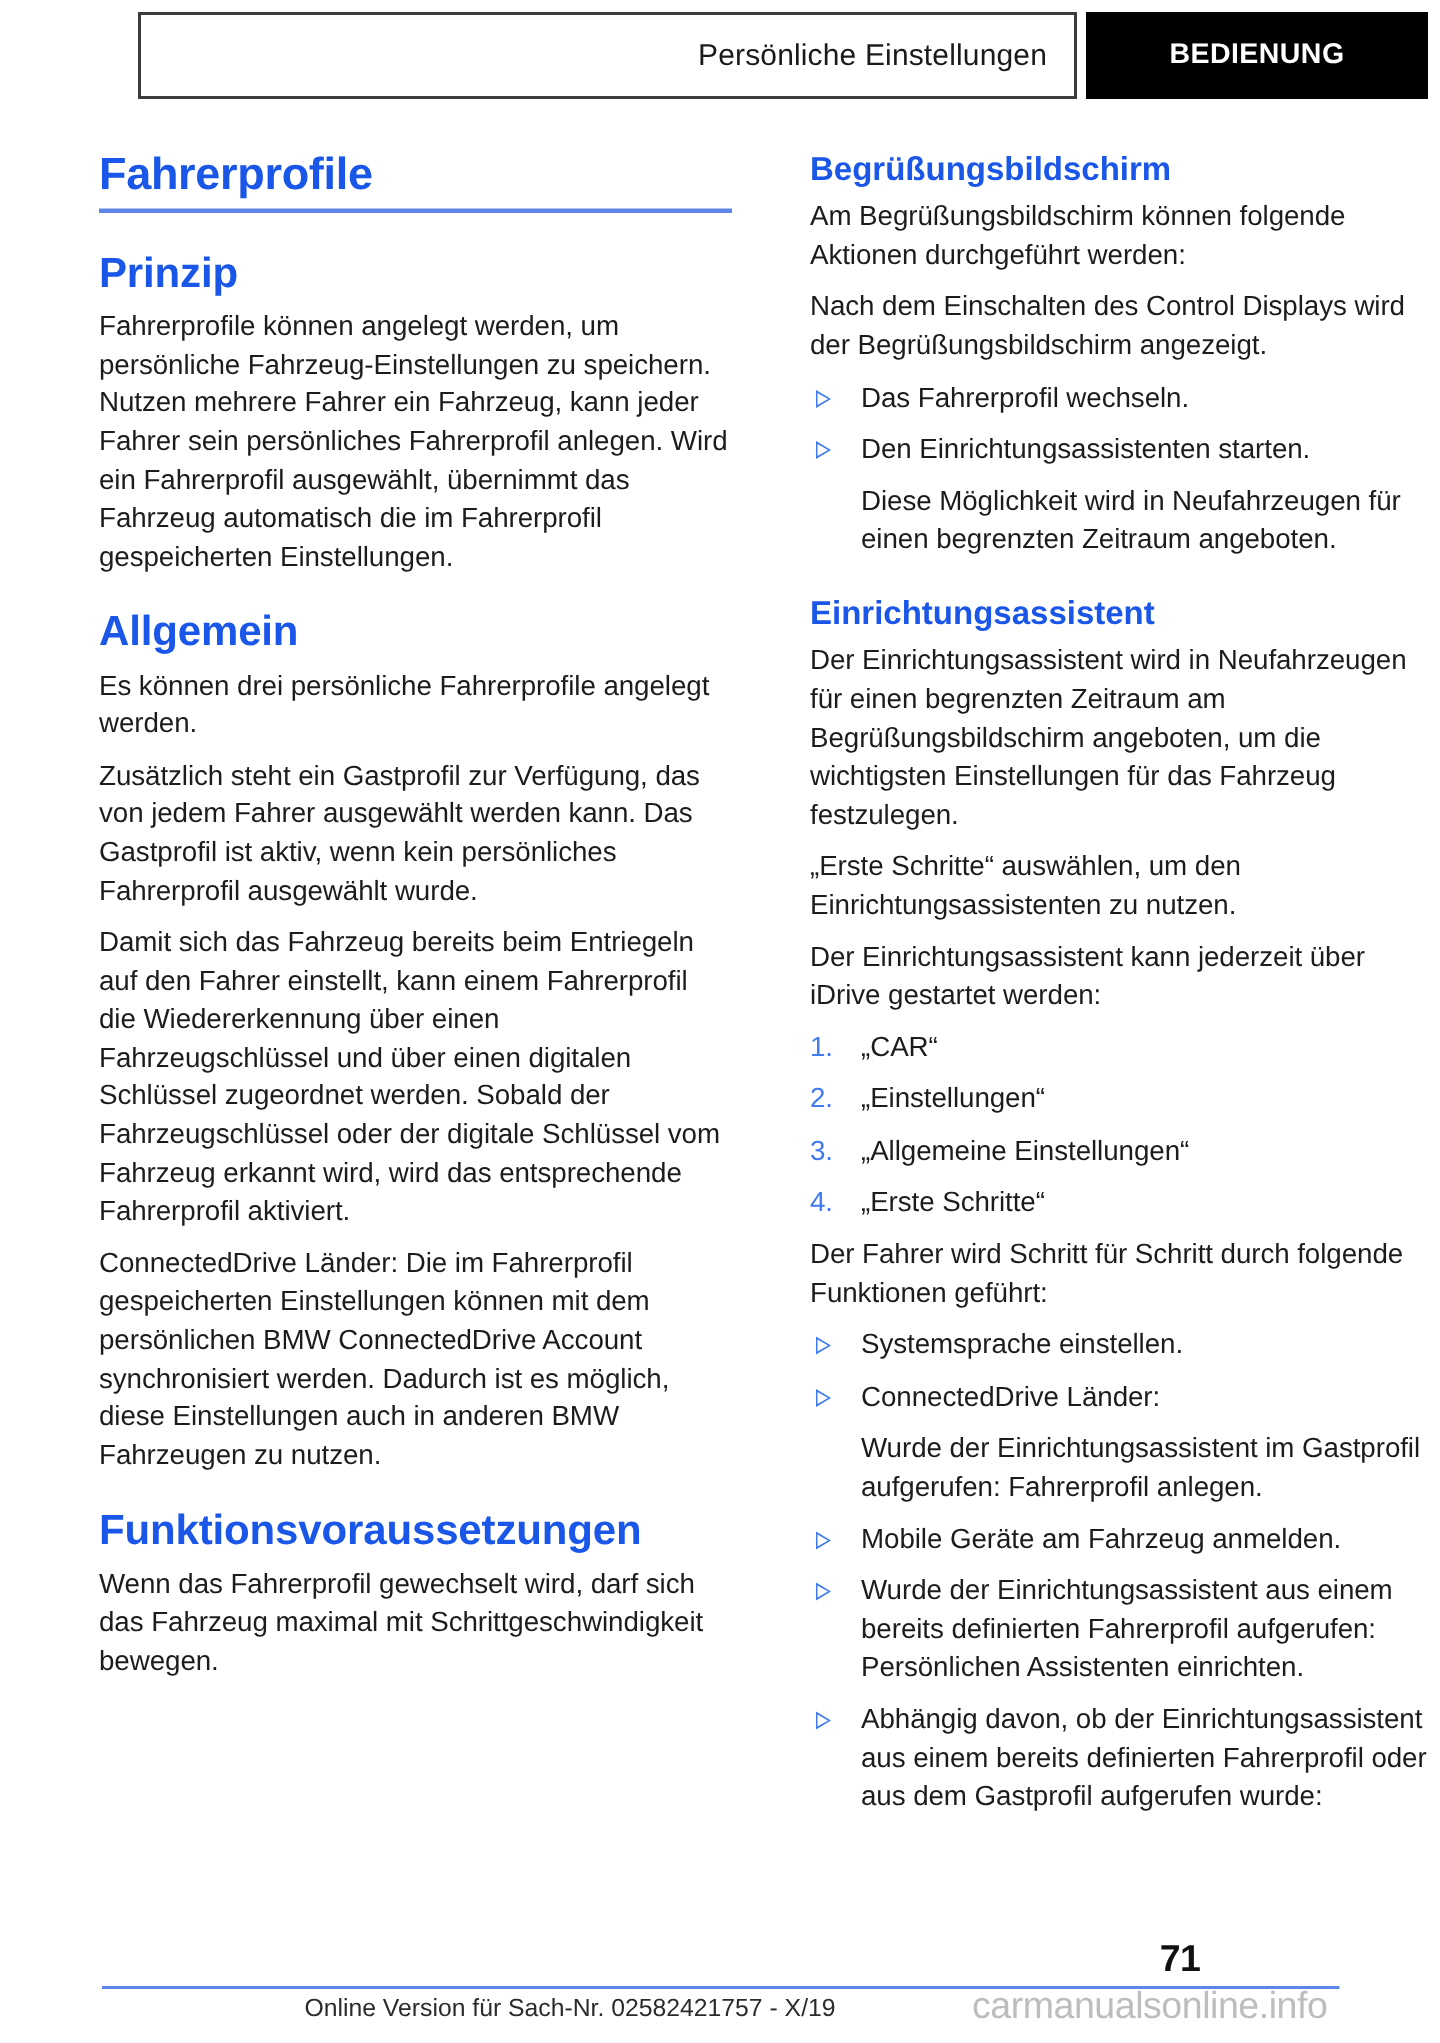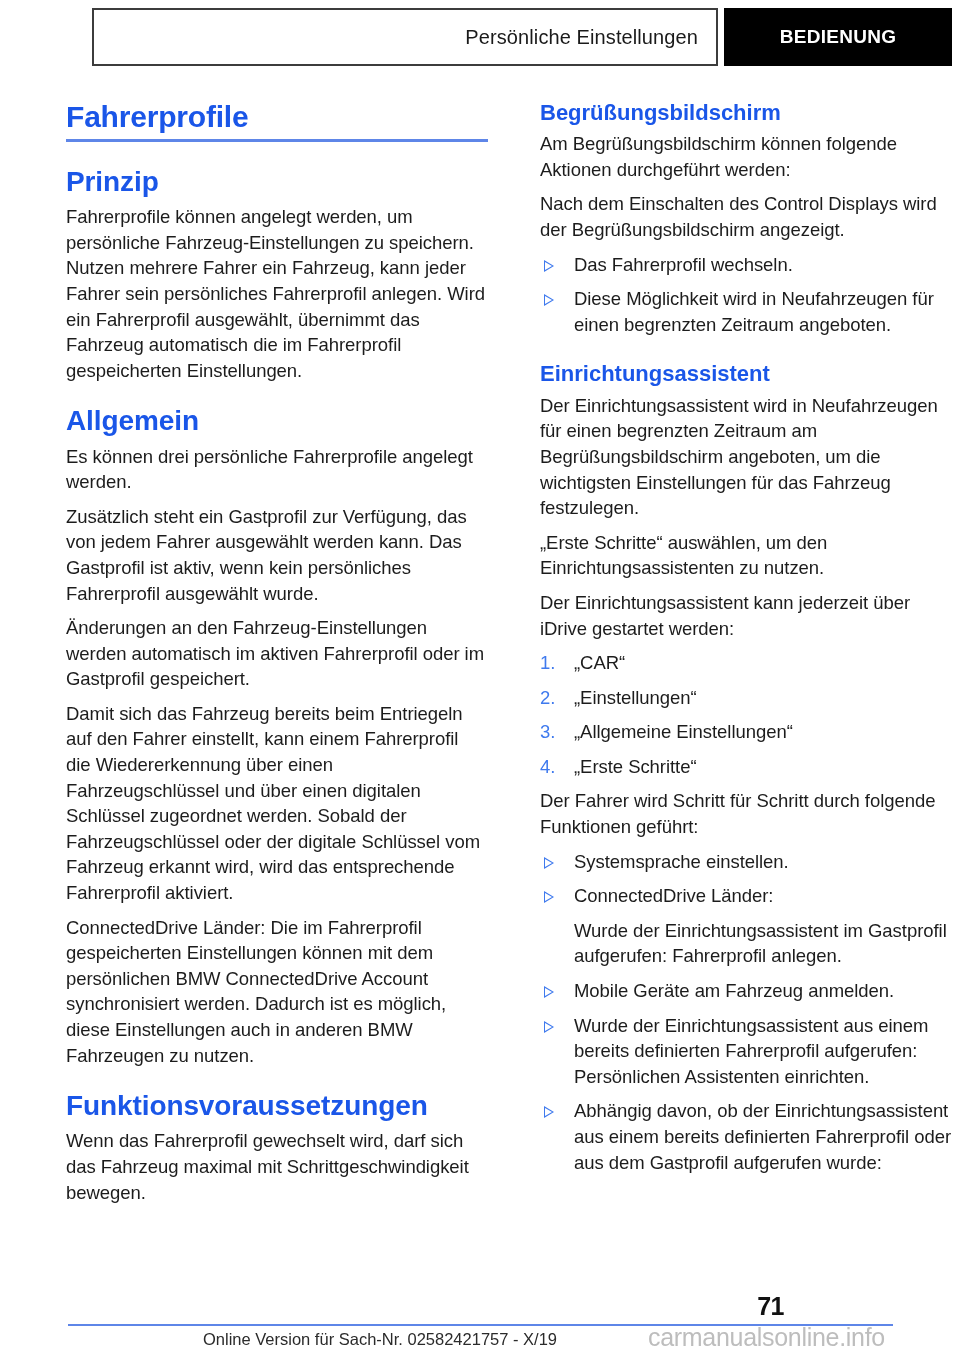--- a/index.html
+++ b/index.html
@@ -179,20 +179,21 @@
     font-size: 18.5px;
   }
 
   
   .footer {
     position: absolute;
     left: 0;
     bottom: 0;
     width: 804px;
     height: 80px;
+    padding-left: 16px;
   }
   .footer-rule {
     position: absolute;
     left: 68px;
     top: 42px;
     width: 825px;
     height: 2px;
     background: #5e86e8;
   }
   .page-number {
@@ -241,41 +242,41 @@
 
     <h1 class="chapter-title">Fahrerprofile</h1>
     <div class="title-rule"></div>
 
     <h2 class="section-title tight">Prinzip</h2>
     <p class="body">Fahrerprofile können angelegt werden, um persönliche Fahrzeug-Einstellungen zu speichern. Nutzen mehrere Fahrer ein Fahrzeug, kann jeder Fahrer sein persönliches Fahrerprofil anlegen. Wird ein Fahrerprofil ausgewählt, übernimmt das Fahrzeug automatisch die im Fahrerprofil gespeicherten Einstellungen.</p>
 
     <h2 class="section-title spaced">Allgemein</h2>
     <p class="body">Es können drei persönliche Fahrerprofile angelegt werden.</p>
     <p class="body">Zusätzlich steht ein Gastprofil zur Verfügung, das von jedem Fahrer ausgewählt werden kann. Das Gastprofil ist aktiv, wenn kein persönliches Fahrerprofil ausgewählt wurde.</p>
-    <p class="body">Änderungen an den Fahrzeug-Einstellungen werden automatisch im aktiven Fahrerprofil oder im Gastprofil gespeichert.</p>
     <p class="body">Damit sich das Fahrzeug bereits beim Entriegeln auf den Fahrer einstellt, kann einem Fahrerprofil die Wiedererkennung über einen Fahrzeugschlüssel und über einen digitalen Schlüssel zugeordnet werden. Sobald der Fahrzeugschlüssel oder der digitale Schlüssel vom Fahrzeug erkannt wird, wird das entsprechende Fahrerprofil aktiviert.</p>
     <p class="body">ConnectedDrive Länder: Die im Fahrerprofil gespeicherten Einstellungen können mit dem persönlichen BMW ConnectedDrive Account synchronisiert werden. Dadurch ist es möglich, diese Einstellungen auch in anderen BMW Fahrzeugen zu nutzen.</p>
 
     <h2 class="section-title spaced">Funktionsvoraussetzungen</h2>
     <p class="body last">Wenn das Fahrerprofil gewechselt wird, darf sich das Fahrzeug maximal mit Schrittgeschwindigkeit bewegen.</p>
   </div>
 
   <div class="col col-right">
 
     <h2 class="rc-title">Begrüßungsbildschirm</h2>
     <p class="body">Am Begrüßungsbildschirm können folgende Aktionen durchgeführt werden:</p>
     <p class="body">Nach dem Einschalten des Control Displays wird der Begrüßungsbildschirm angezeigt.</p>
 
     <ul class="bullets">
       <li class="bullet-item">
         <span class="tri"></span>
         <span>Das Fahrerprofil wechseln.</span>
       </li>
       <li class="bullet-item">
         <span class="tri"></span>
+        <span>Den Einrichtungsassistenten starten.</span>
       </li>
     </ul>
     <p class="subpara">Diese Möglichkeit wird in Neufahrzeugen für einen begrenzten Zeitraum angeboten.</p>
 
     <h2 class="rc-title spaced">Einrichtungsassistent</h2>
     <p class="body">Der Einrichtungsassistent wird in Neufahrzeugen für einen begrenzten Zeitraum am Begrüßungsbildschirm angeboten, um die wichtigsten Einstellungen für das Fahrzeug festzulegen.</p>
     <p class="body">„Erste Schritte“ auswählen, um den Einrichtungsassistenten zu nutzen.</p>
     <p class="body">Der Einrichtungsassistent kann jederzeit über iDrive gestartet werden:</p>
 
     <ol class="numbers">

